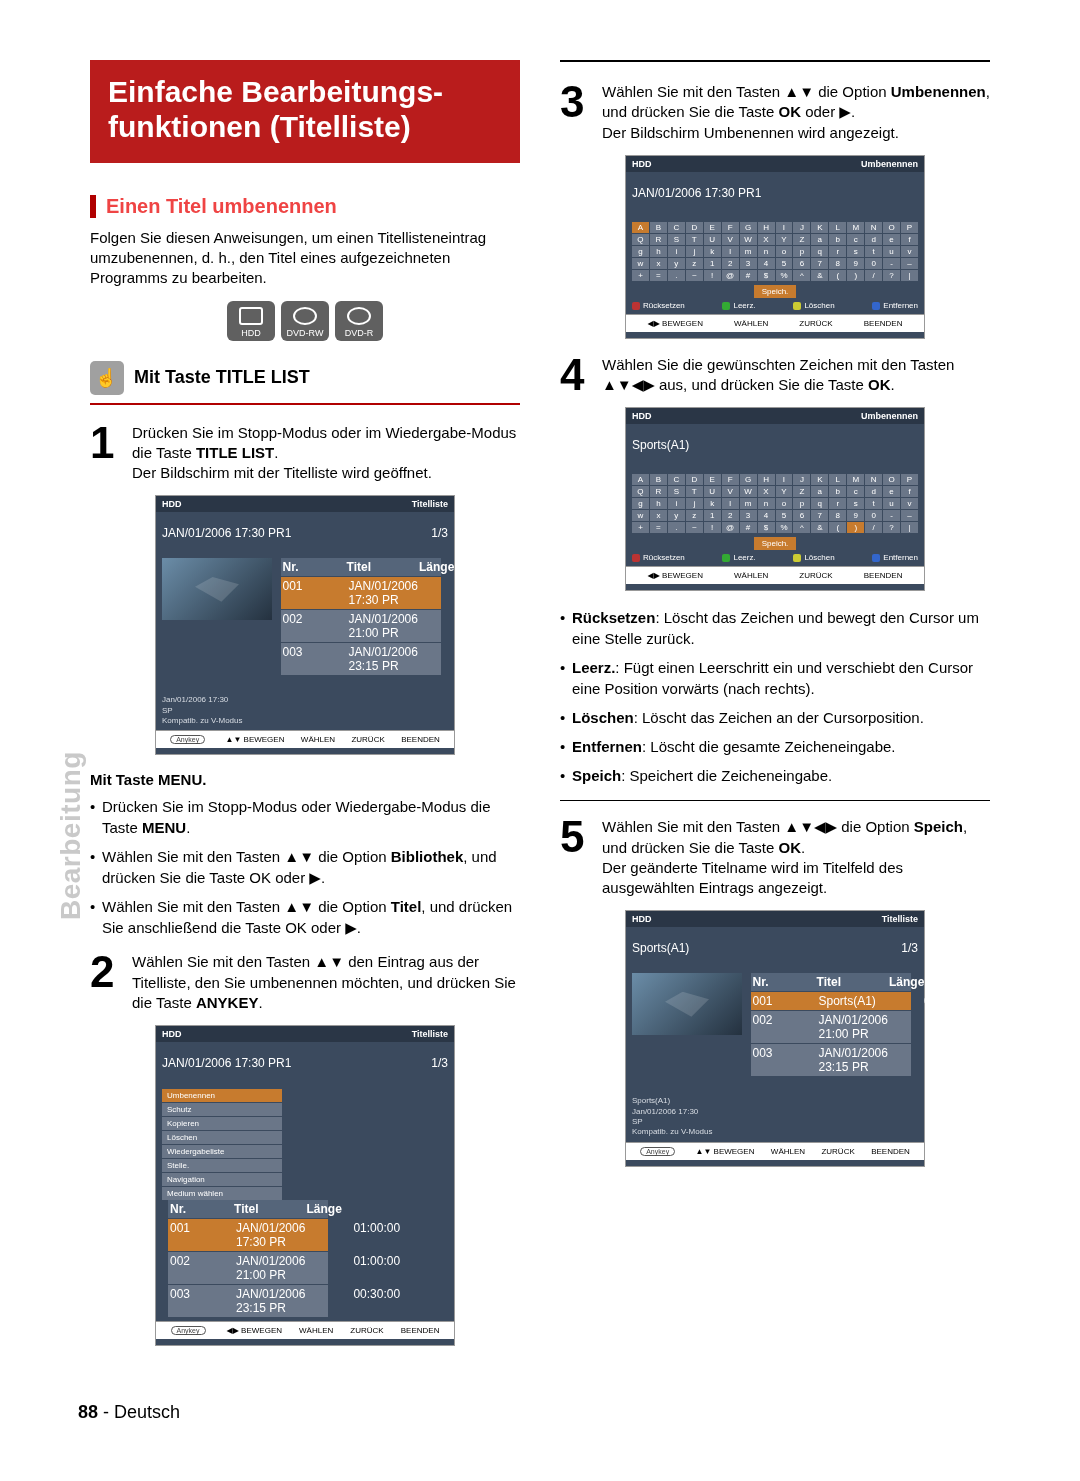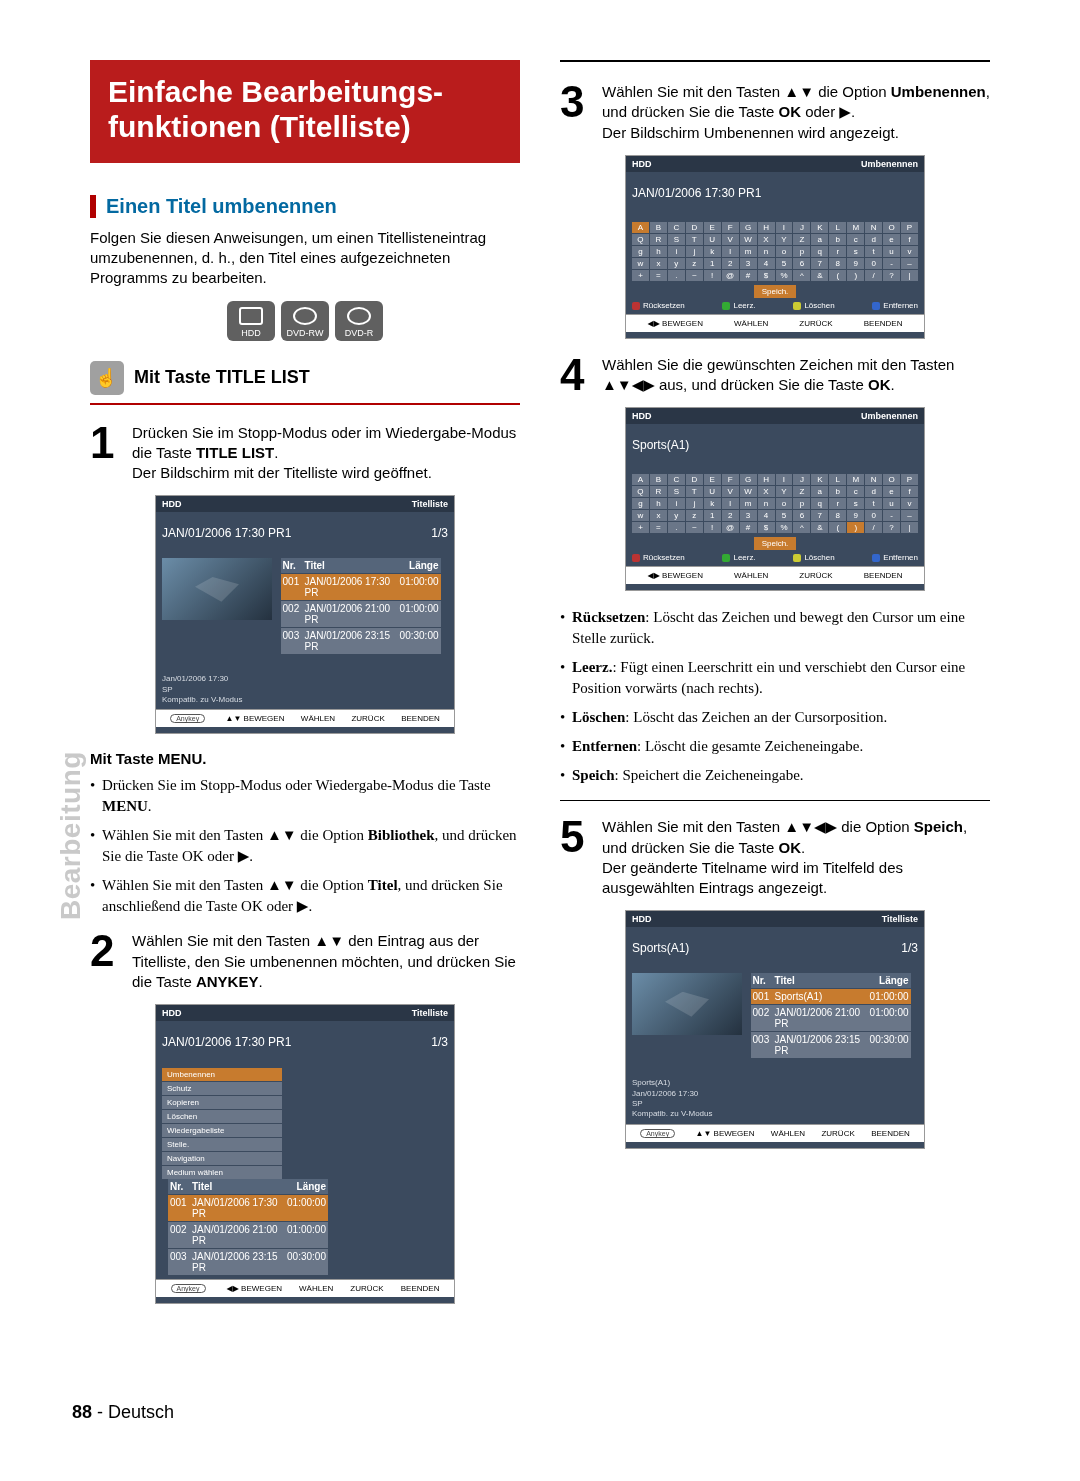--- a/index.html
+++ b/index.html
@@ -29,21 +29,21 @@
     background: #b91c1c;
     color: #fff;
     font-size: 30px;
     font-weight: bold;
     padding: 14px 18px 18px 18px;
     line-height: 1.18;
     margin-bottom: 22px;
     position: relative;
   }
   .subheading {
-    color: #0369a1;
+    color: #ef4444;
     font-weight: bold;
     font-size: 20px;
     margin: 32px 0 10px 0;
     border-left: 6px solid #b00000;
     padding-left: 10px;
   }
   .para { font-size: 15px; line-height: 1.35; margin-bottom: 10px; }
   .media-icons {
     display: flex; gap: 6px; justify-content: center; margin: 12px 0 20px 0;
   }
@@ -55,38 +55,38 @@
   .media-icon.hdd::before { border-radius:3px; }
   .hand-row { display:flex; align-items:center; gap:10px; margin-top:6px; margin-bottom:8px;}
   .hand-box { width:34px; height:34px; background:#a0a0a0; border-radius:5px; display:flex; align-items:center; justify-content:center; color:#fff; font-size:18px;}
   .hand-label { font-size:18px; font-weight:bold; }
   .hr { height:2px; background:#b00000; margin:4px 0 18px 0; width:100%; }
   .step { display:flex; gap:8px; margin-bottom:12px; }
   .step-num { font-size:44px; font-weight:bold; line-height:0.9; min-width:34px;}
   .step-body { font-size:15px; line-height:1.35; }
   .bold { font-weight:bold; }
   .bullets { font-size:15px; line-height:1.4; margin:8px 0 14px 0; }
-  .bullets li { list-style:none; position:relative; padding-left:12px; margin-bottom:8px;font-family:Liberation Serif, serif;}
+  .bullets li { list-style:none; position:relative; padding-left:12px; margin-bottom:8px;}
   .bullets li::before { content:"•"; position:absolute; left:0;}
   .defs li::before { content:"•"; }
   .minihead { font-weight:bold; font-size:15px; margin:16px 0 6px 0;}
 
   
   .screen {
     width: 300px; margin: 10px auto 16px auto;
     background:#3b4a5e; border:1px solid #999; color:#fff;
     font-size:9px; position:relative; padding-bottom:6px;
   }
   .screen .bar { background:#2a3646; padding:3px 6px; font-weight:bold; display:flex; justify-content:space-between;}
   .screen .bar2 { background:#3b4a5e; padding:14px 6px; font-size:12px; display:flex; justify-content:space-between;}
   .screen .body { padding:4px 6px; }
   .thumb { width:110px; height:62px; background:linear-gradient(135deg,#6b8da8,#24313f); display:inline-block; vertical-align:top; position:relative;}
   .thumb::after{content:"";position:absolute;left:30%;top:30%;width:40%;height:40%;background:rgba(255,255,255,.15);clip-path:polygon(0 40%,40% 0,100% 30%,60% 100%);}
   .rowtbl { display:inline-block; vertical-align:top; margin-left:6px; width:160px;}
-  .rowtbl .hdr, .rowtbl .row { display:flex; font-size:10px;}
+  .rowtbl .hdr, .rowtbl .row { display:flex; font-size:12px;gap:44px;}
   .rowtbl .hdr { background:#55657a; font-weight:bold;}
   .rowtbl .row { background:#6a7688; margin-top:1px;}
   .rowtbl .row.o { background:#c77b2e;}
   .rowtbl span:nth-child(1){width:22px;padding:2px;}
   .rowtbl span:nth-child(2){flex:1;padding:2px;}
   .rowtbl span:nth-child(3){width:46px;padding:2px;text-align:right;}
   .menulist { width:120px; display:inline-block; vertical-align:top;}
   .menulist div { background:#6a7688; margin-top:1px; padding:2px 5px; font-size:8px;}
   .menulist div.hi { background:#c77b2e;}
   .info-lines { font-size:8px; margin-top:20px; line-height:1.3; color:#d8dde4;}
@@ -98,21 +98,21 @@
   .kbgrid { display:grid; grid-template-columns:repeat(16,1fr); gap:1px; margin:4px 0;}
   .kbgrid span { background:#6a7688; text-align:center; font-size:8px; padding:1px 0;}
   .kbgrid span.hi { background:#c77b2e;}
   .kbactions { display:flex; justify-content:center; gap:1px; margin-top:2px;}
   .kbactions span { background:#6a7688; font-size:8px; padding:2px 8px;}
   .kbactions span.save { background:#c77b2e;text-align:center;}
   .colorbtns { display:flex; justify-content:space-between; font-size:8px; margin-top:3px;}
   .colorbtns span::before{content:"";display:inline-block;width:8px;height:8px;border-radius:2px;margin-right:3px;vertical-align:middle;}
   .cb-r::before{background:#b33;} .cb-g::before{background:#3a3;} .cb-y::before{background:#cc3;} .cb-b::before{background:#36c;}
   .top-rule { height:2px; background:#000; margin-bottom:20px;}
-  .page-footer { position:absolute; left:72px; bottom:58px; font-size:18px;}
+  .page-footer { position:absolute; left:78px; bottom:58px; font-size:18px;}
   .page-footer .pn { font-weight:bold;}
 </style>
 </head>
 <body>
 
 <div class="side-label">Bearbeitung</div>
 
 <div class="page">
 
   <div class="col">

